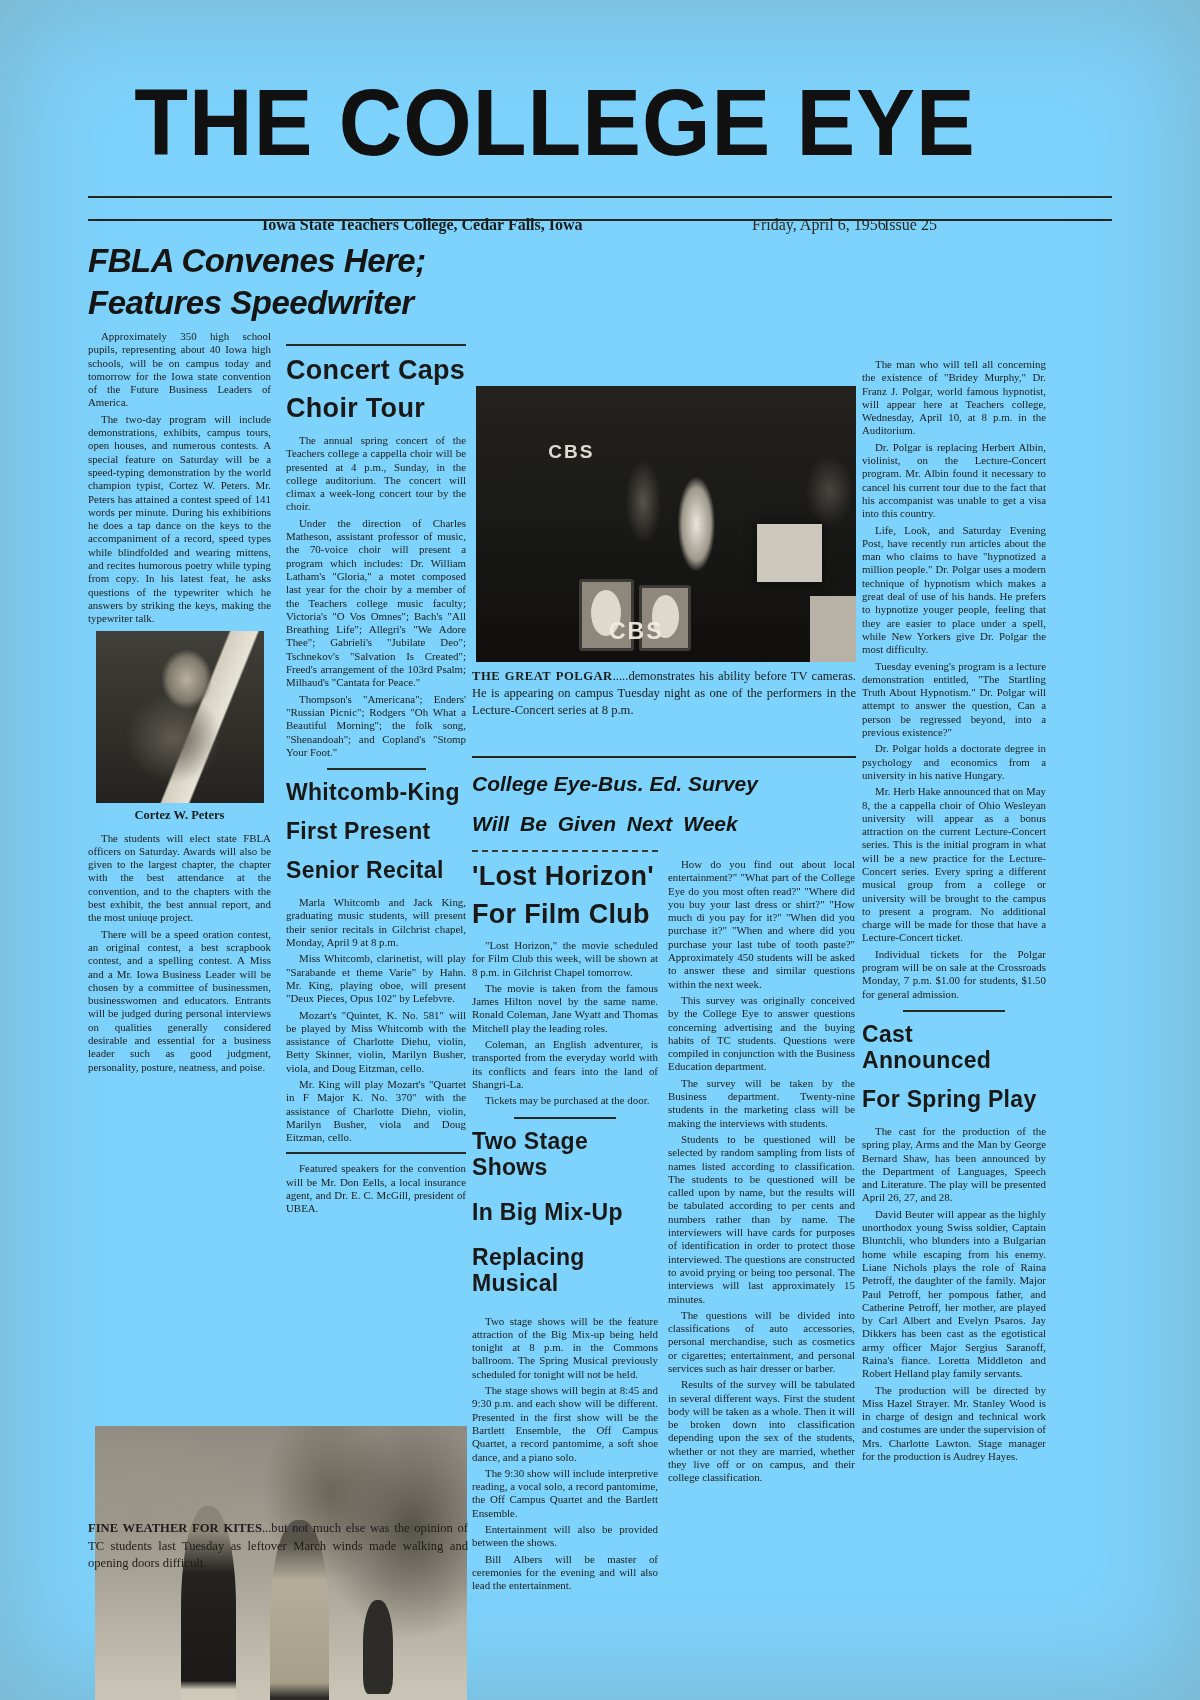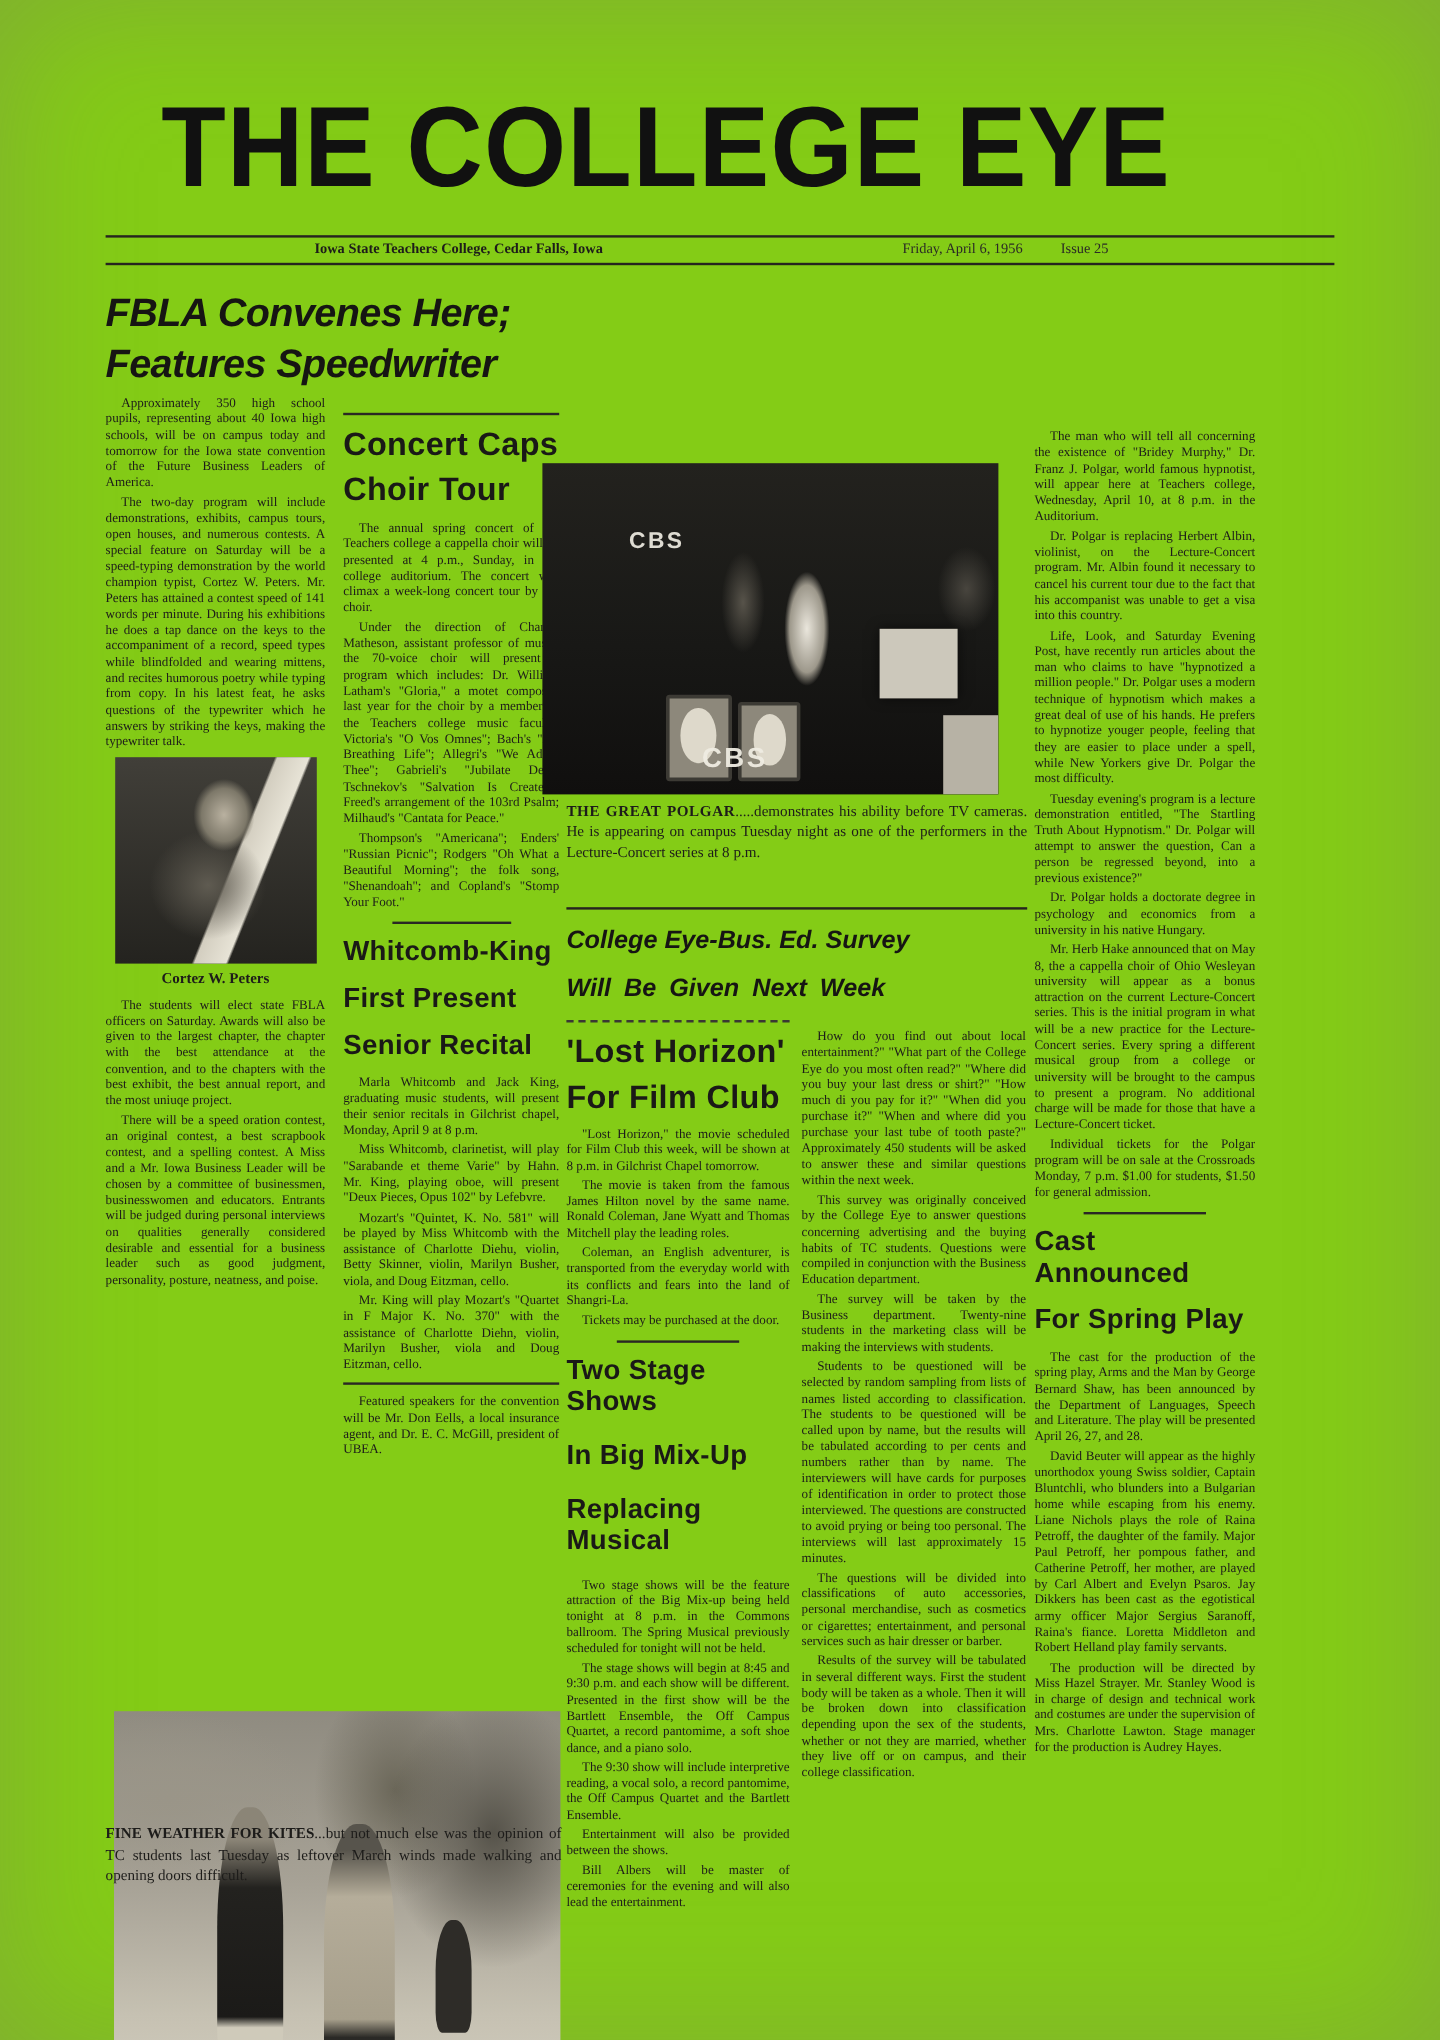--- a/index.html
+++ b/index.html
@@ -1,31 +1,31 @@
 <!DOCTYPE html>
 <html><head>
 <meta charset="utf-8">
 <style>
   html,body{margin:0;padding:0;background:#dedcd6;}
   .page{
     position:relative;width:1200px;height:1700px;margin:0 auto;
-    background:#84cc16;color:#1d1c1a;overflow:hidden;
+    background:#7dd3fc;color:#1d1c1a;overflow:hidden;
     font-family:"Liberation Serif", serif;
     box-shadow:inset 0 0 120px rgba(120,115,105,.35);
   }
   .abs{position:absolute;}
   
   .masthead{
     left:130px;top:72px;width:850px;text-align:center;
     font-family:"Liberation Sans", sans-serif;font-weight:bold;
     font-size:88px;letter-spacing:1px;color:#111;
     transform:scaleY(1.08);white-space:nowrap;
   }
   .rule{background:#26241f;height:2px;}
-  .dateline{font-size:12px;}
+  .dateline{font-size:16px;margin-top:16px;}
   .dl-left{font-weight:bold;}
   .dl-right{color:#2b2a26;}
   
   .h-ital{font-family:"Liberation Sans",sans-serif;font-weight:bold;font-style:italic;color:#161513;}
   .h-sans{font-family:"Liberation Sans",sans-serif;font-weight:bold;color:#161513;}
   .fbla-h{font-size:33px;line-height:42px;letter-spacing:-.5px;}
   .polgar-h{font-size:45px;line-height:58px;letter-spacing:-1px;}
   .survey-h{font-size:21px;line-height:40px;}
   .h-line-md{font-family:"Liberation Sans",sans-serif;font-weight:bold;font-size:27px;line-height:32px;margin:2px 0 6px;color:#1a1917;letter-spacing:.3px;}
   .h-line-sm{font-family:"Liberation Sans",sans-serif;font-weight:bold;font-size:23px;line-height:26px;margin:0 0 13px;color:#1a1917;letter-spacing:.3px;}
@@ -41,21 +41,21 @@
   .cap b{letter-spacing:.5px;}
   .photo-cap-center{text-align:center;font-weight:bold;font-size:12.5px;margin:5px 0 9px;}
   
   .photo{position:relative;overflow:hidden;background:#2c2b28;}
   .peters-photo{width:168px;height:172px;margin:5px auto 0;
     background:
       radial-gradient(ellipse 34px 40px at 54% 28%, #b9b1a0 0%, #7d7869 55%, rgba(0,0,0,0) 75%),
       radial-gradient(ellipse 62px 58px at 46% 62%, #5f5b51 0%, rgba(0,0,0,0) 78%),
       linear-gradient(112deg, rgba(0,0,0,0) 56%, #d3cec0 57%, #e7e3d6 68%, rgba(0,0,0,0) 69%),
       linear-gradient(#413f39, #24231f);}
-  .cbs-photo{left:452px;top:386px;width:380px;height:276px;
+  .cbs-photo{left:476px;top:386px;width:380px;height:276px;
     background:
       radial-gradient(ellipse 26px 66px at 58% 50%, #eae6dc 0%, #9d988b 55%, rgba(0,0,0,0) 72%),
       radial-gradient(ellipse 24px 56px at 44% 42%, #57534a 0%, rgba(0,0,0,0) 75%),
       radial-gradient(ellipse 30px 44px at 93% 38%, #48453e 0%, rgba(0,0,0,0) 80%),
       linear-gradient(180deg, #23221e 0%, #181816 55%, #100f0e 100%);}
   .cbs-logo{position:absolute;color:#efece2;font-family:"Liberation Sans",sans-serif;
     font-weight:bold;letter-spacing:2px;}
   .cbs-logo.top{left:19%;top:20%;font-size:19px;opacity:.92;}
   .cbs-logo.bottom{left:35%;top:84%;font-size:23px;opacity:.95;}
   .screen{position:absolute;background:#ccc8bb;}

